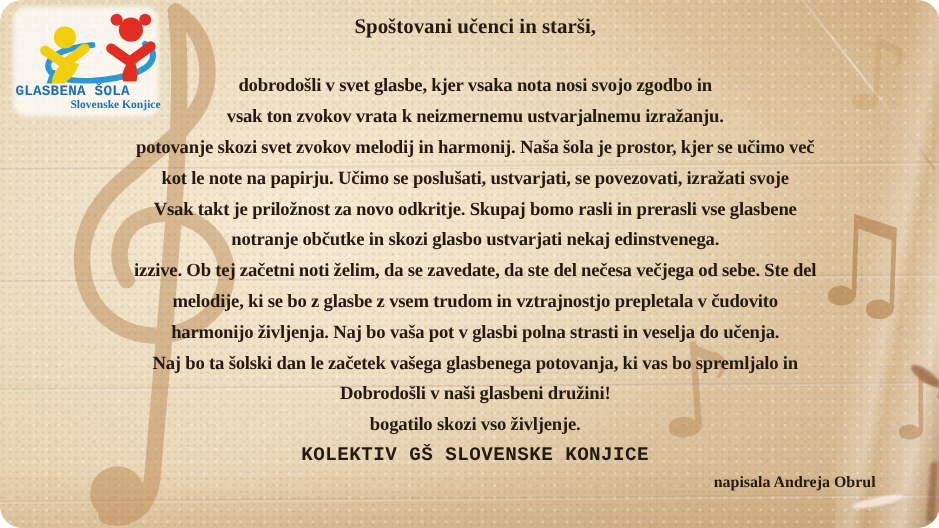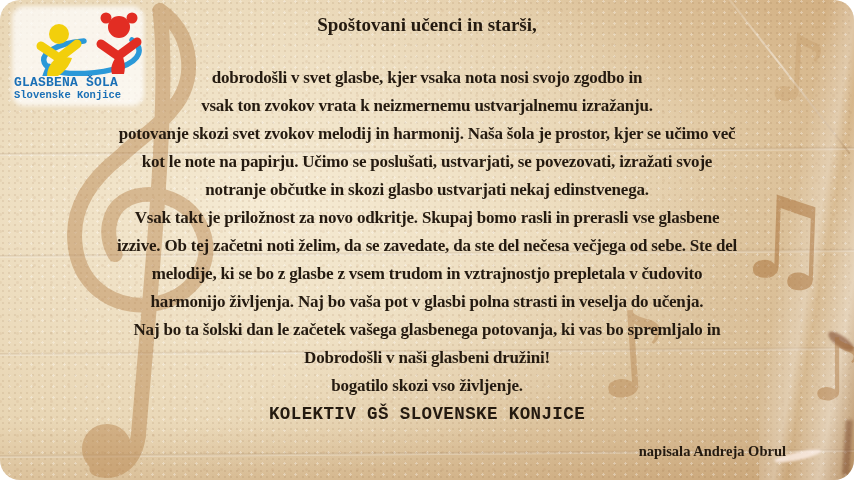--- a/index.html
+++ b/index.html
@@ -42,29 +42,29 @@
   .note-single{left:596px;top:286px;font-size:118px;opacity:0.33;transform:rotate(-4deg);}
   .note-edge{left:810px;top:320px;font-size:86px;opacity:0.42;}
   .note-faint-top{left:768px;top:14px;font-size:94px;opacity:0.14;transform:rotate(3deg);}
 
   .logo{position:absolute;left:14px;top:6px;width:132px;z-index:5;}
   .logo-bg{position:absolute;left:-2px;top:0px;width:132px;height:100px;border-radius:12px;
     background:rgba(255,255,255,0.72);filter:blur(2px);}
   .logo svg{position:relative;display:block;}
   .logo-text1{position:relative;text-align:left;color:#1a70b6;font-family:Liberation Mono, monospace;
     font-weight:bold;font-size:13px;line-height:13px;letter-spacing:0.2px;}
-  .logo-text2{position:relative;text-align:left;color:#1a70b6;font-family:Liberation Mono, monospace;
+  .logo-text2{position:relative;text-align:right;color:#1a70b6;font-family:Liberation Serif, serif;
     font-weight:bold;font-size:10.5px;line-height:13px;}
 
-  .letter{position:absolute;left:24px;right:24px;top:10px;z-index:4;text-align:center;
+  .letter{position:absolute;left:24px;right:14px;top:10px;z-index:4;text-align:center;
     color:#241a10;font-family:"Liberation Serif","DejaVu Serif",serif;font-weight:bold;}
   .salutation{font-size:19px;line-height:30px;margin:0 0 24px 0;}
   .line{font-size:17px;line-height:28px;white-space:nowrap;letter-spacing:-0.2px;}
   .signature{font-size:17.5px;line-height:28px;white-space:nowrap;letter-spacing:0.4px;font-family:Liberation Mono, monospace;}
-  .author{text-align:right;padding-right:44px;font-size:14.5px;line-height:22px;margin-top:12px;}
+  .author{text-align:right;padding-right:44px;font-size:14.5px;line-height:22px;margin-top:0;}
 </style>
 </head>
 <body>
 
 <div class="card">
   <div class="grain"></div>
 
   <div class="crease" style="top:150px"></div>
   <div class="crease" style="top:252px"></div>
   <div class="crease" style="top:350px"></div>
@@ -114,22 +114,22 @@
     <div class="logo-text1">GLASBENA ŠOLA</div>
     <div class="logo-text2">Slovenske Konjice</div>
   </div>
 
   <div class="letter">
     <div class="salutation">Spoštovani učenci in starši,</div>
     <div class="line">dobrodošli v svet glasbe, kjer vsaka nota nosi svojo zgodbo in</div>
     <div class="line">vsak ton zvokov vrata k neizmernemu ustvarjalnemu izražanju.</div>
     <div class="line">potovanje skozi svet zvokov melodij in harmonij. Naša šola je prostor, kjer se učimo več</div>
     <div class="line">kot le note na papirju. Učimo se poslušati, ustvarjati, se povezovati, izražati svoje</div>
+    <div class="line">Vsak takt je priložnost za novo odkritje. Skupaj bomo rasli in prerasli vse glasbene</div>
     <div class="line">notranje občutke in skozi glasbo ustvarjati nekaj edinstvenega.</div>
-    <div class="line">Vsak takt je priložnost za novo odkritje. Skupaj bomo rasli in prerasli vse glasbene</div>
     <div class="line">izzive. Ob tej začetni noti želim, da se zavedate, da ste del nečesa večjega od sebe. Ste del</div>
     <div class="line">melodije, ki se bo z glasbe z vsem trudom in vztrajnostjo prepletala v čudovito</div>
     <div class="line">harmonijo življenja. Naj bo vaša pot v glasbi polna strasti in veselja do učenja.</div>
     <div class="line">Naj bo ta šolski dan le začetek vašega glasbenega potovanja, ki vas bo spremljalo in</div>
     <div class="line">Dobrodošli v naši glasbeni družini!</div>
     <div class="line">bogatilo skozi vso življenje.</div>
     <div class="signature">KOLEKTIV GŠ SLOVENSKE KONJICE</div>
     <div class="author">napisala Andreja Obrul</div>
   </div>
 </div>

